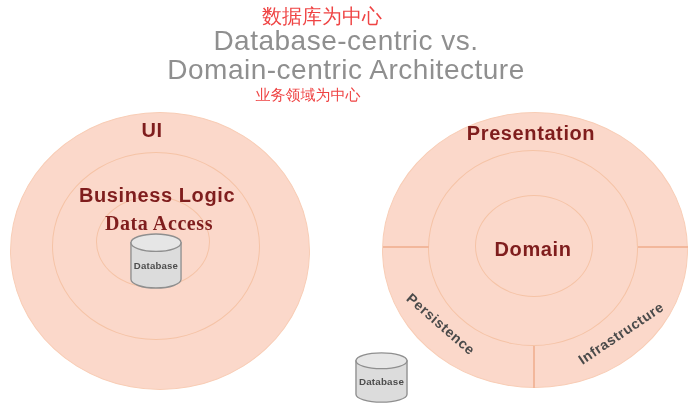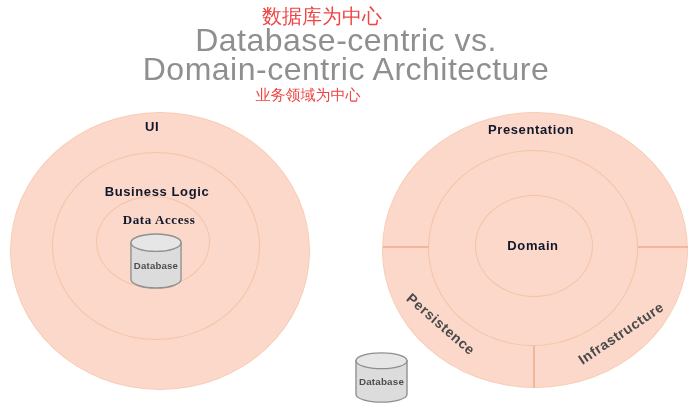--- a/index.html
+++ b/index.html
@@ -24,21 +24,21 @@
   }
   .zh-top { left: 322px; top: 3px; font-size: 20px; }
   .zh-bottom { left: 308px; top: 86px; font-size: 15px; }
   .main-title {
     position: absolute;
     left: 346px;
     top: 26px;
     transform: translateX(-50%);
     width: max-content;
     text-align: center;
-    font-size: 32px;
+    font-size: 28px;
     line-height: 29px;
     letter-spacing: 0.5px;
     color: #8f8f8f;
     font-weight: 400;
     white-space: nowrap;
   }
   
   .circle {
     position: absolute;
     border-radius: 50%;
@@ -60,22 +60,22 @@
   .inner-right  { left: 475px; top: 195px; width: 118px; height: 102px; }
   
   .divider { position: absolute; background: #f2b79b; }
   .div-left  { left: 383px; top: 246px; width: 46px; height: 2px; }
   .div-right { left: 638px; top: 246px; width: 50px; height: 2px; }
   .div-bottom{ left: 533px; top: 346px; width: 2px;  height: 42px; }
   
   .ring-label {
     position: absolute;
     transform: translateX(-50%);
-    color: #0f172a;
-    font-size: 13px;
+    color: #7f1d1d;
+    font-size: 20px;
     font-weight: 700;
     letter-spacing: 0.6px;
     white-space: nowrap;
   }
   .lbl-ui             { left: 152px; top: 119px; }
   .lbl-business-logic { left: 157px; top: 184px; }
   .lbl-data-access    { left: 159px; top: 212px; font-family: Liberation Serif, serif; }
   .lbl-presentation   { left: 531px; top: 122px; }
   .lbl-application    { left: 532px; top: 169px; }
   .lbl-domain         { left: 533px; top: 238px; }

